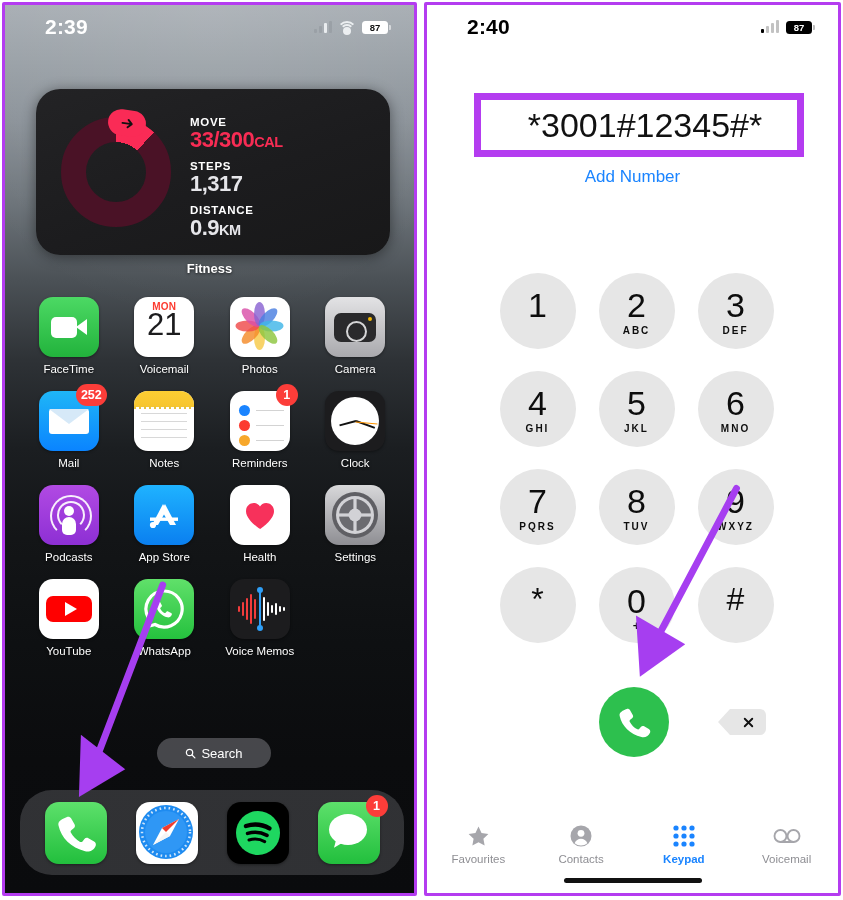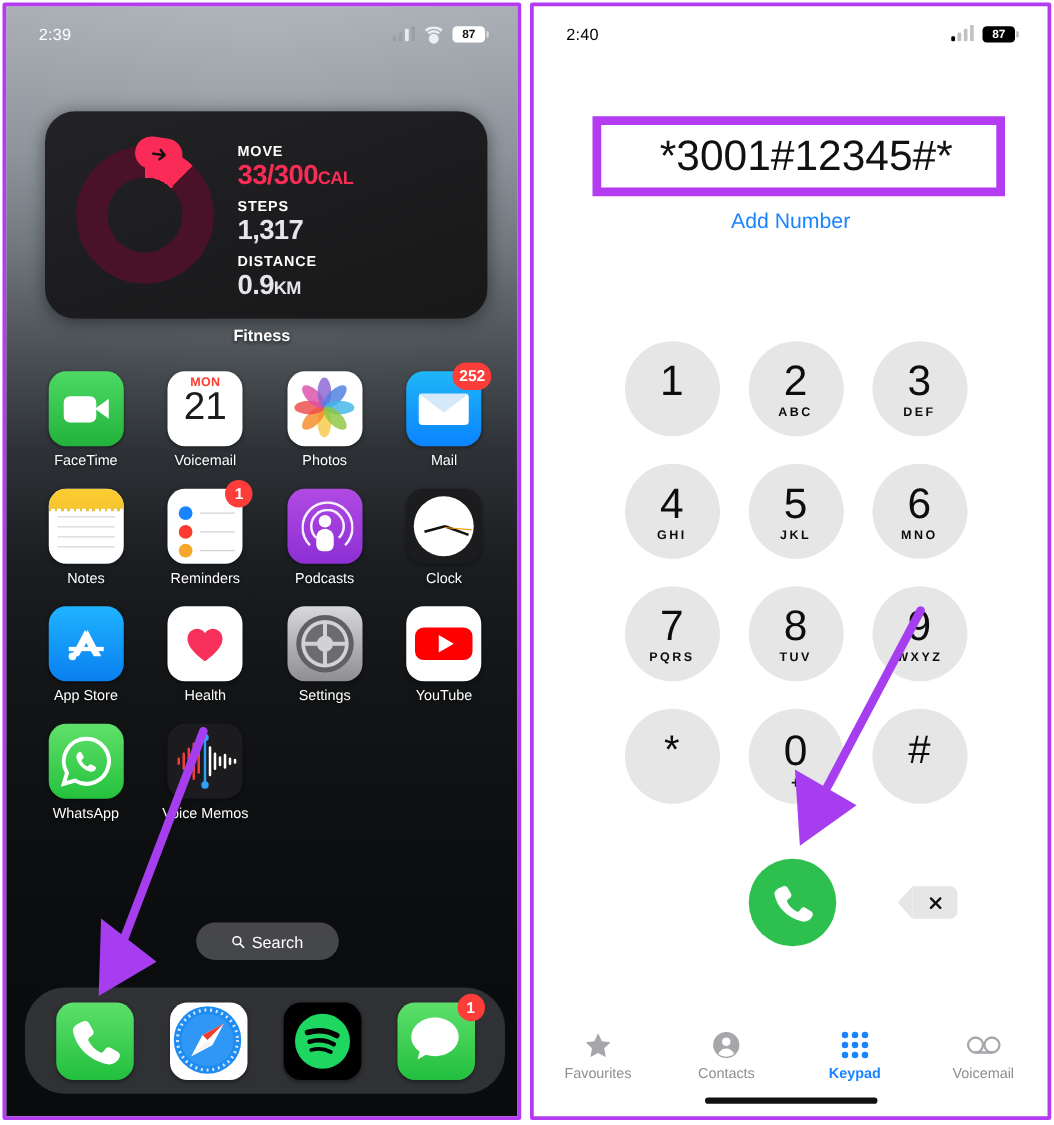--- a/index.html
+++ b/index.html
@@ -10,21 +10,21 @@
   .panel{position:absolute;top:2px;height:894px;border:3px solid #b43cf0;box-sizing:border-box;overflow:hidden;}
   .panel-left{left:2px;width:415px;border-radius:2px;
     background:
       radial-gradient(120% 60% at 50% 0%, rgba(255,255,255,0.10) 0%, rgba(255,255,255,0) 60%),
       linear-gradient(180deg,#a7adb3 0%,#9aa1a7 6%,#8b9299 13%,#6e757b 22%,#4b5156 31%,#2e3236 40%,#1b1e21 50%,#131517 60%,#0e1012 72%,#0b0c0e 85%,#0a0b0d 100%);}
   .panel-right{left:424px;width:417px;background:#ffffff;border-radius:2px;}
 
   
   .statusbar{position:absolute;left:0;right:0;top:0;height:44px;display:flex;align-items:center;justify-content:space-between;
     padding:0 26px;box-sizing:border-box;}
-  .sb-time{font-size:13px;font-weight:normal;letter-spacing:0.2px;}
+  .sb-time{font-size:21px;font-weight:bold;letter-spacing:0.2px;margin-left:14px;}
   .sb-right{display:flex;align-items:center;gap:7px;}
   .bars{display:flex;align-items:flex-end;gap:2px;height:12px;}
   .bars i{display:block;width:3px;border-radius:1px;}
   .batt{position:relative;width:26px;height:13px;border-radius:3.5px;display:flex;align-items:center;justify-content:center;
     font-size:9.5px;font-weight:bold;}
   .batt:after{content:"";position:absolute;right:-3px;top:4px;width:2px;height:5px;border-radius:0 1px 1px 0;}
 
   
   .panel-left .sb-time{color:#fff;}
   .panel-left .bars i{background:#e9ecef;}
@@ -264,20 +264,30 @@
           <i class="pet" style="background:#d94fa8;transform:rotate(135deg)"></i>
           <i class="pet" style="background:#8a63d2;transform:rotate(180deg)"></i>
           <i class="pet" style="background:#4a7fe0;transform:rotate(225deg)"></i>
           <i class="pet" style="background:#3fb6e8;transform:rotate(270deg)"></i>
           <i class="pet" style="background:#8dc63f;transform:rotate(315deg)"></i>
         </div>
           </div>
         <div class="app-label">Photos</div>
       </div>
 
+      <div class="app">
+        <div class="icon ic-camera">
+            <div class="inner">
+              <div class="body"></div>
+              <div class="ring"></div>
+              <div class="dot"></div>
+            </div>
+          </div>
+        <div class="app-label">Camera</div>
+      </div>
 
       <div class="app">
         <div class="icon ic-mail">
           <div class="inner">
               <div class="env"></div>
               <div class="flap"></div>
             </div>
           <div class="badge">252</div>
         </div>
         <div class="app-label">Mail</div>
@@ -314,41 +324,41 @@
                 <i style="background:#f7a72b"></i>
                 <b></b>
               </div>
           </div>
           <div class="badge">1</div>
         </div>
         <div class="app-label">Reminders</div>
       </div>
 
       <div class="app">
+        <div class="icon ic-clock">
+            <div class="inner">
+          <div class="face"></div>
+          <div class="tick" style="transform:rotate(255deg);height:17px;margin-top:-17px;width:2px"></div>
+          <div class="tick" style="transform:rotate(110deg);height:20px;margin-top:-20px;width:2px"></div>
+          <div class="tick sec" style="transform:rotate(95deg)"></div>
+        </div>
+          </div>
+        <div class="app-label">Clock</div>
+      </div>
+
+      <div class="app">
         <div class="icon ic-podcasts">
             <div class="inner">
           <div class="a p1"></div>
               <div class="a p2"></div>
               <div class="head"></div>
               <div class="bodyp"></div>
         </div>
           </div>
         <div class="app-label">Podcasts</div>
-      </div>
-
-      <div class="app">
-        <div class="icon ic-clock">
-            <div class="inner">
-          <div class="face"></div>
-          <div class="tick" style="transform:rotate(255deg);height:17px;margin-top:-17px;width:2px"></div>
-          <div class="tick" style="transform:rotate(110deg);height:20px;margin-top:-20px;width:2px"></div>
-          <div class="tick sec" style="transform:rotate(95deg)"></div>
-        </div>
-          </div>
-        <div class="app-label">Clock</div>
       </div>
 
       <div class="app">
         <div class="icon ic-appstore">
             <div class="inner">
           <svg width="40" height="40" viewBox="0 0 40 40" style="position:absolute;left:10px;top:10px">
             <path d="M8 30 L19 9 L22.5 15 L14 30 Z" fill="#fff"></path>
             <path d="M32 30 L21 9 L17.5 15 L26 30 Z" fill="#fff"></path>
             <rect x="6" y="22.5" width="28" height="3.4" fill="#fff"></rect>
             <circle cx="9" cy="30" r="3.1" fill="#fff"></circle>

